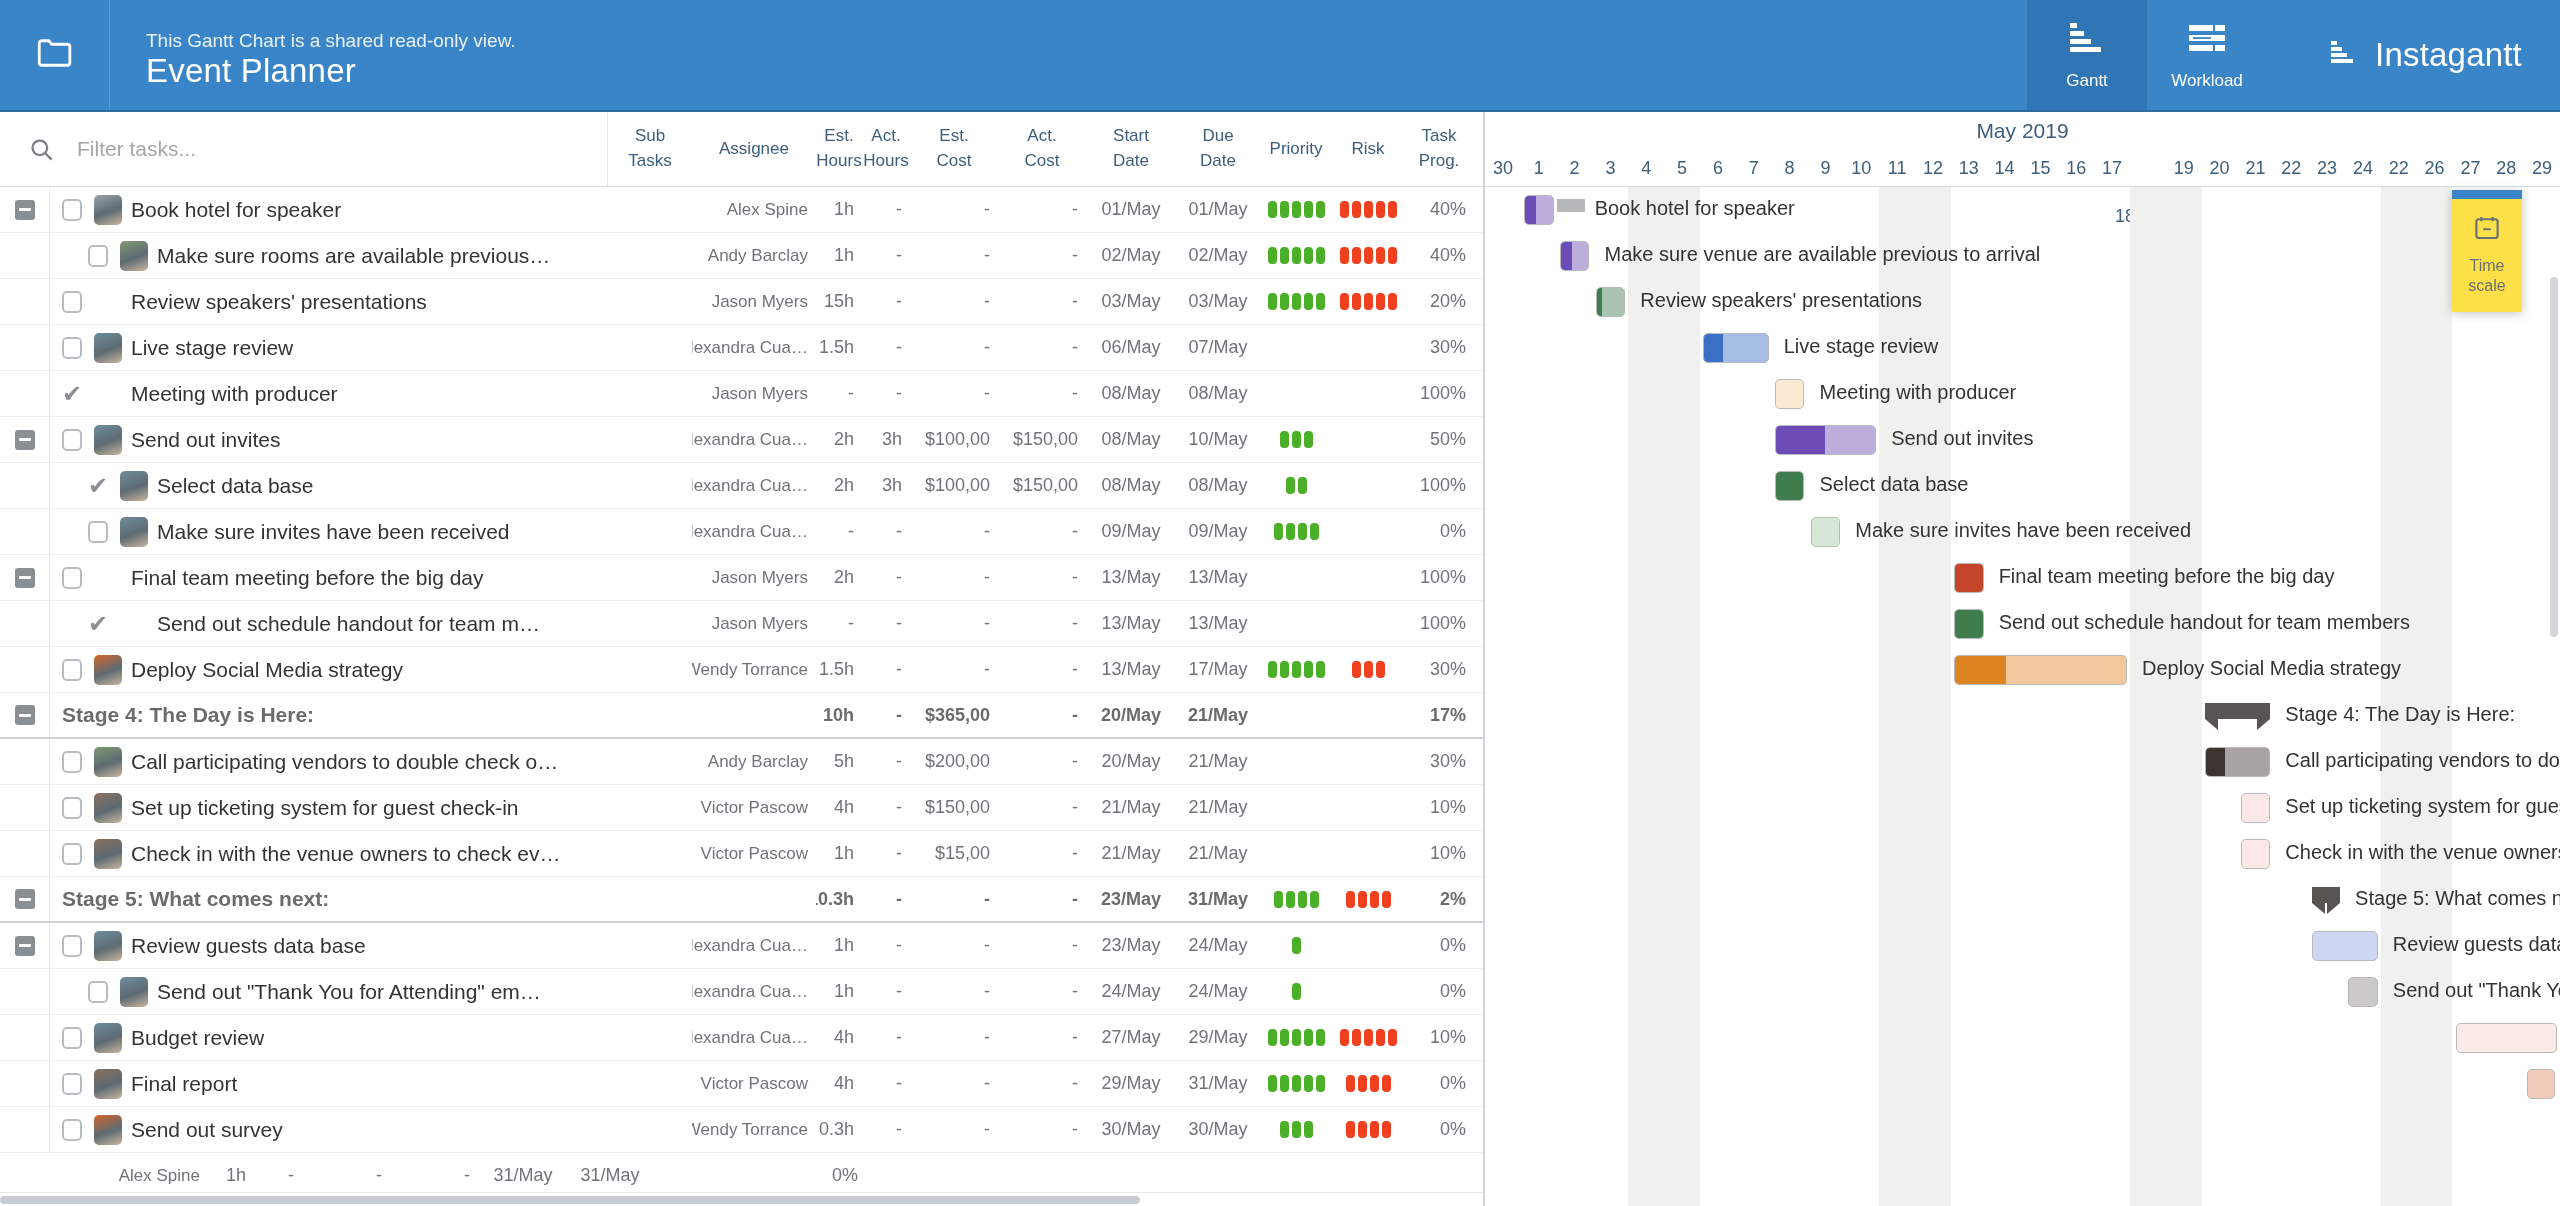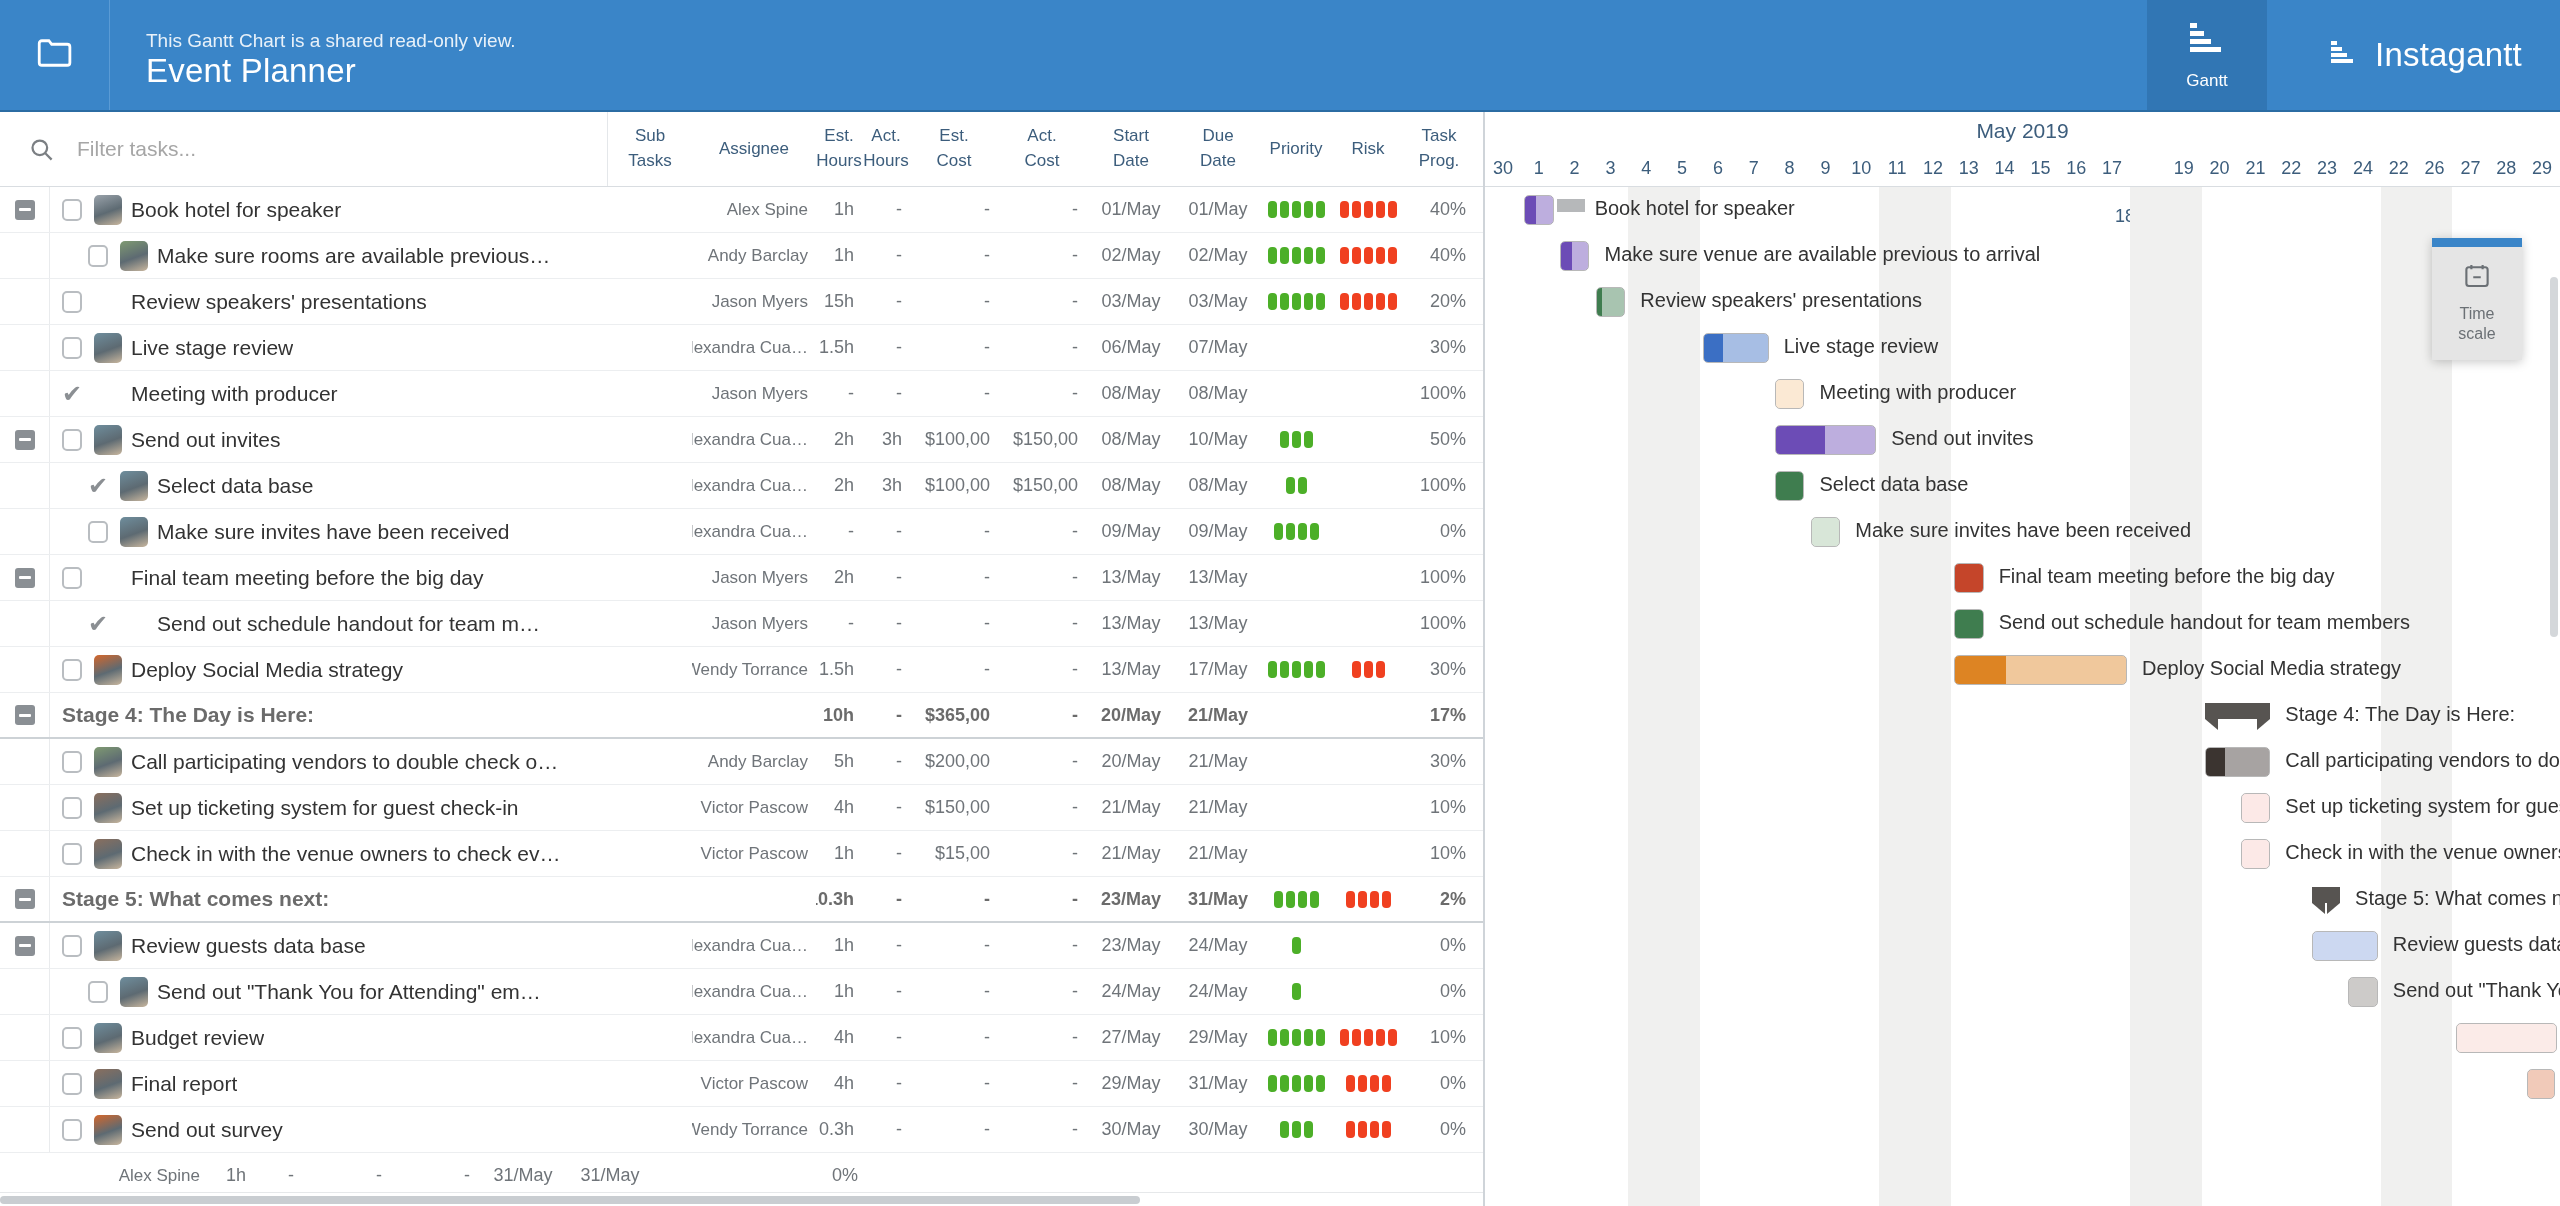--- a/index.html
+++ b/index.html
@@ -215,23 +215,23 @@
     border-color: #575451 transparent transparent transparent; }
   .summary-bar::after { right:0; border-width: 11px 13px 0 0;
     border-color: #575451 transparent transparent transparent; }
 
   
   .connector { position:absolute; background:#b6b8ba; }
 
   
   #time-scale-panel {
     position:absolute; top: 78px; right: 38px;
-    width: 90px; background:#e5e5e5;
+    width: 70px; background:#fde047;
     box-shadow: 0 2px 10px rgba(0,0,0,.22);
-    z-index: 40; cursor:pointer;margin-top:48px;
+    z-index: 40; cursor:pointer;
   }
   #time-scale-panel .accent { height:9px; background:#3a85c8; }
   #time-scale-panel .ts-inner {
     padding: 14px 6px 16px; display:flex; flex-direction:column;
     align-items:center; gap:9px;
   }
   #time-scale-panel .ts-label {
     color:#6b7075; font-size:16px; text-align:center; line-height:1.25;
   }
 
@@ -272,20 +272,33 @@
       <svg width="46" height="40" viewBox="0 0 46 40">
         <rect x="6" y="3" width="7" height="5" fill="#fff"></rect>
         <rect x="6" y="11" width="14" height="5" fill="#fff"></rect>
         <rect x="6" y="19" width="21" height="5" fill="#fff"></rect>
         <rect x="6" y="27" width="31" height="5" fill="#fff"></rect>
       </svg>
     </span>
     <span class="vt-label">Gantt</span>
   </div>
 
+  <div class="view-toggle">
+    <span class="vt-icon">
+      <svg width="46" height="40" viewBox="0 0 46 40">
+        <rect x="5" y="5" width="24" height="6" fill="#fff"></rect>
+        <rect x="31" y="5" width="10" height="6" fill="#fff"></rect>
+        <rect x="5" y="15" width="36" height="6" fill="#fff"></rect>
+        <rect x="9" y="17" width="18" height="2" fill="#4a90c8"></rect>
+        <rect x="5" y="25" width="24" height="6" fill="#fff"></rect>
+        <rect x="31" y="25" width="10" height="6" fill="#fff"></rect>
+      </svg>
+    </span>
+    <span class="vt-label">Workload</span>
+  </div>
 
   <div id="brand">
     <span>
       <svg width="34" height="32" viewBox="0 0 34 32">
         <rect x="4" y="4" width="6" height="4" fill="#fff"></rect>
         <rect x="4" y="10" width="11" height="4" fill="#fff"></rect>
         <rect x="4" y="16" width="16" height="4" fill="#fff"></rect>
         <rect x="4" y="22" width="22" height="4" fill="#fff"></rect>
       </svg>
     </span>

